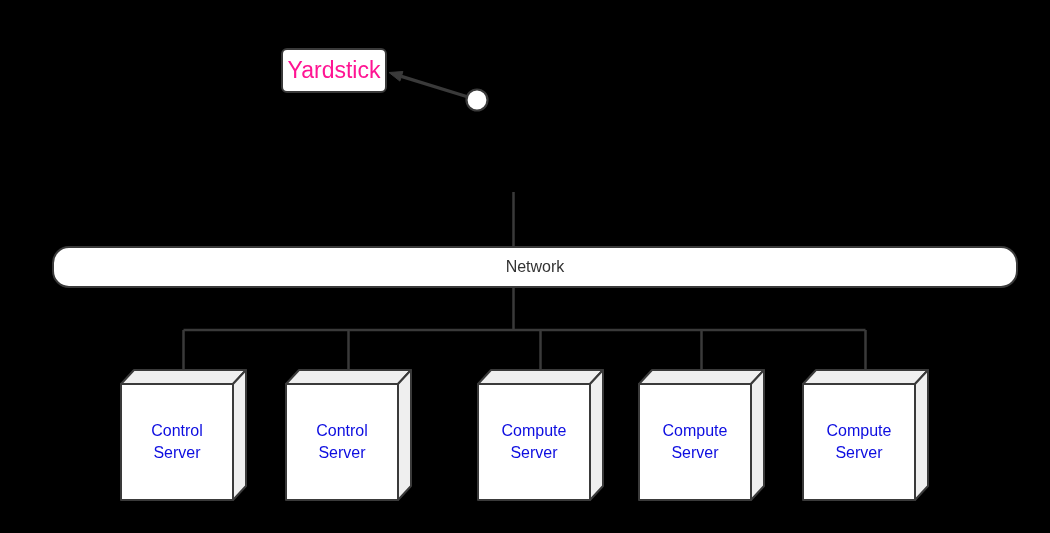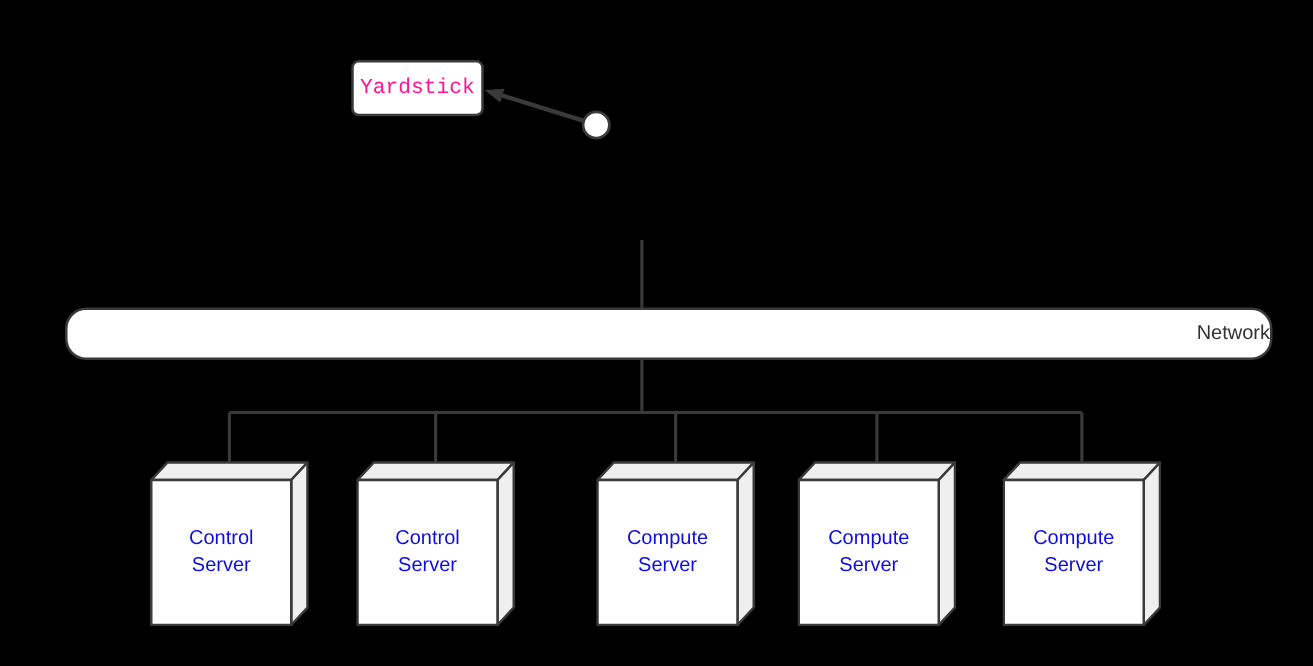--- a/index.html
+++ b/index.html
@@ -12,29 +12,29 @@
   .lines-layer{z-index:1;}
   .nodes-layer{z-index:2;}
   .arrow-layer{z-index:3;}
 
   
   .yardstick{
     position:absolute;left:281px;top:48px;width:106px;height:45px;
     background:#fff;border:2px solid #3a3a3a;border-radius:6px;
     box-sizing:border-box;
     display:flex;align-items:center;justify-content:center;
-    color:#ff1493;font-size:17px;font-family:Liberation Mono, monospace;
+    color:#ff1493;font-size:23px;
   }
 
   
   .network{
     position:absolute;left:52px;top:246px;width:966px;height:42px;
     background:#fff;border:2px solid #3a3a3a;border-radius:17px;
     box-sizing:border-box;
-    display:flex;align-items:center;justify-content:flex-end;
+    display:flex;align-items:center;justify-content:center;
     color:#333333;font-size:16px;
   }
 
   
   .box3d{position:absolute;width:127px;height:133px;}
   .box3d svg{position:absolute;left:0;top:0;}
   .box3d .label{
     position:absolute;left:1px;top:16px;width:112px;height:116px;
     display:flex;align-items:center;justify-content:center;
     text-align:center;color:#0d0de0;font-size:16px;line-height:22px;

